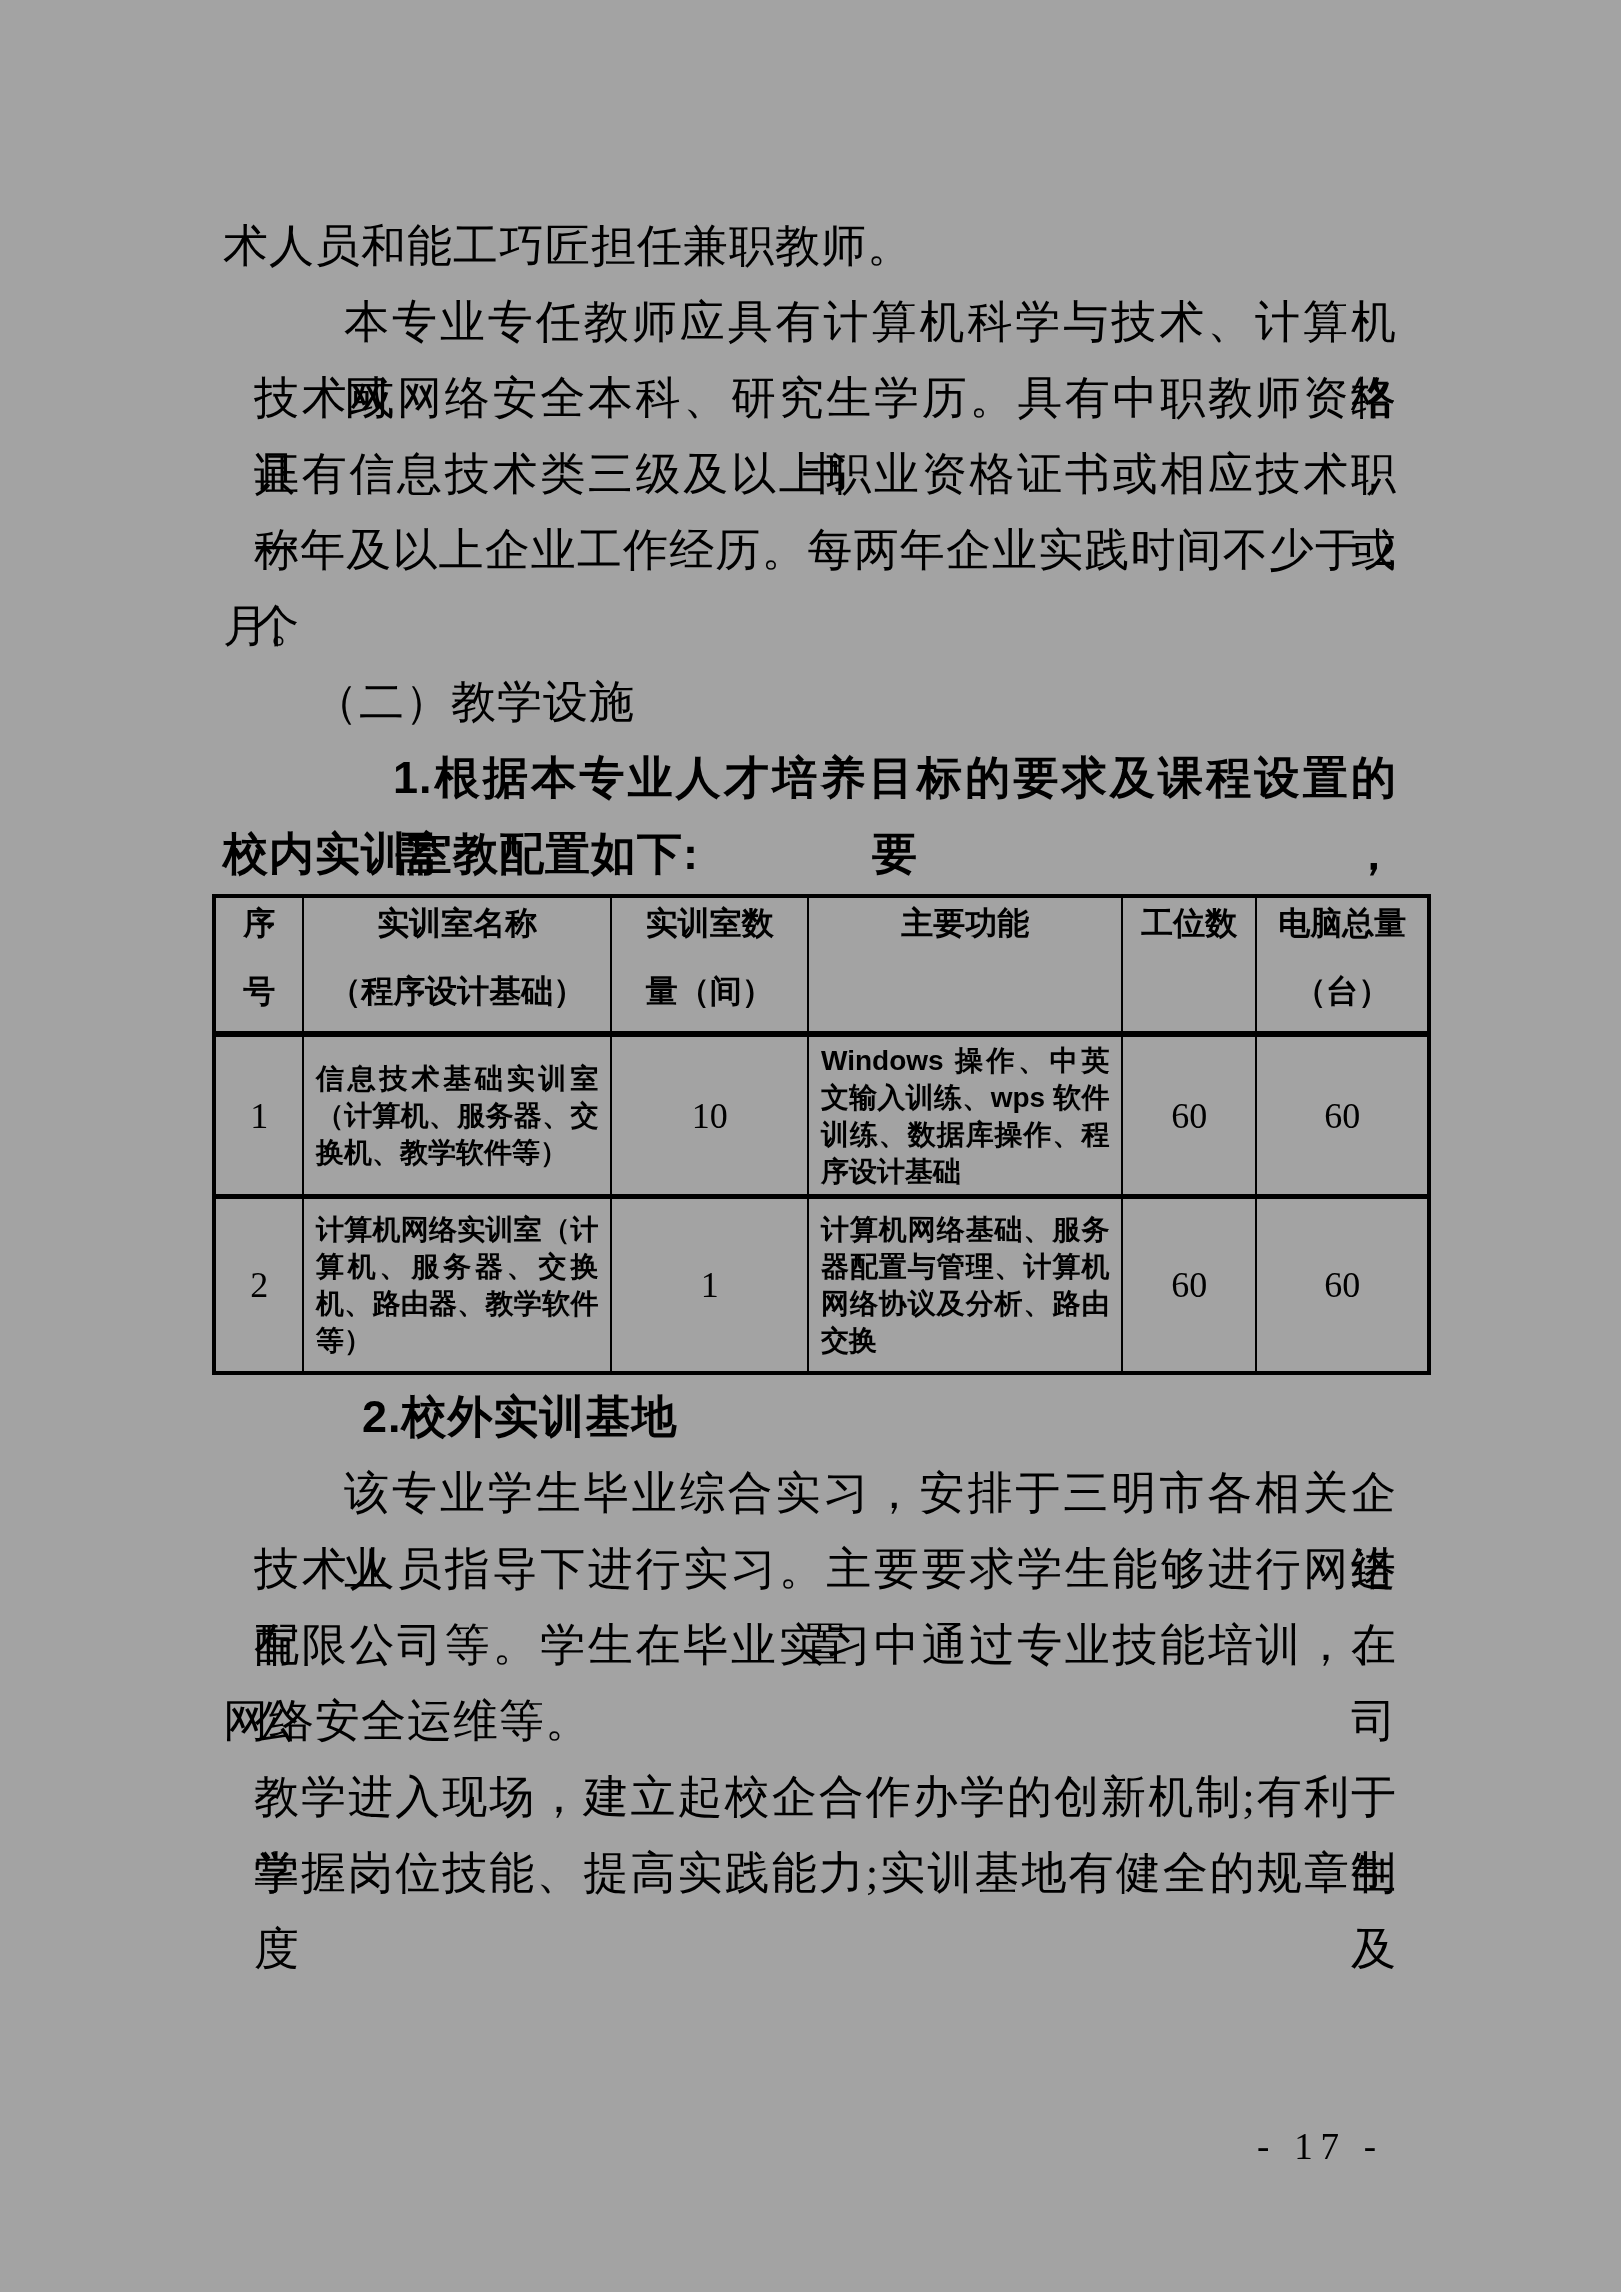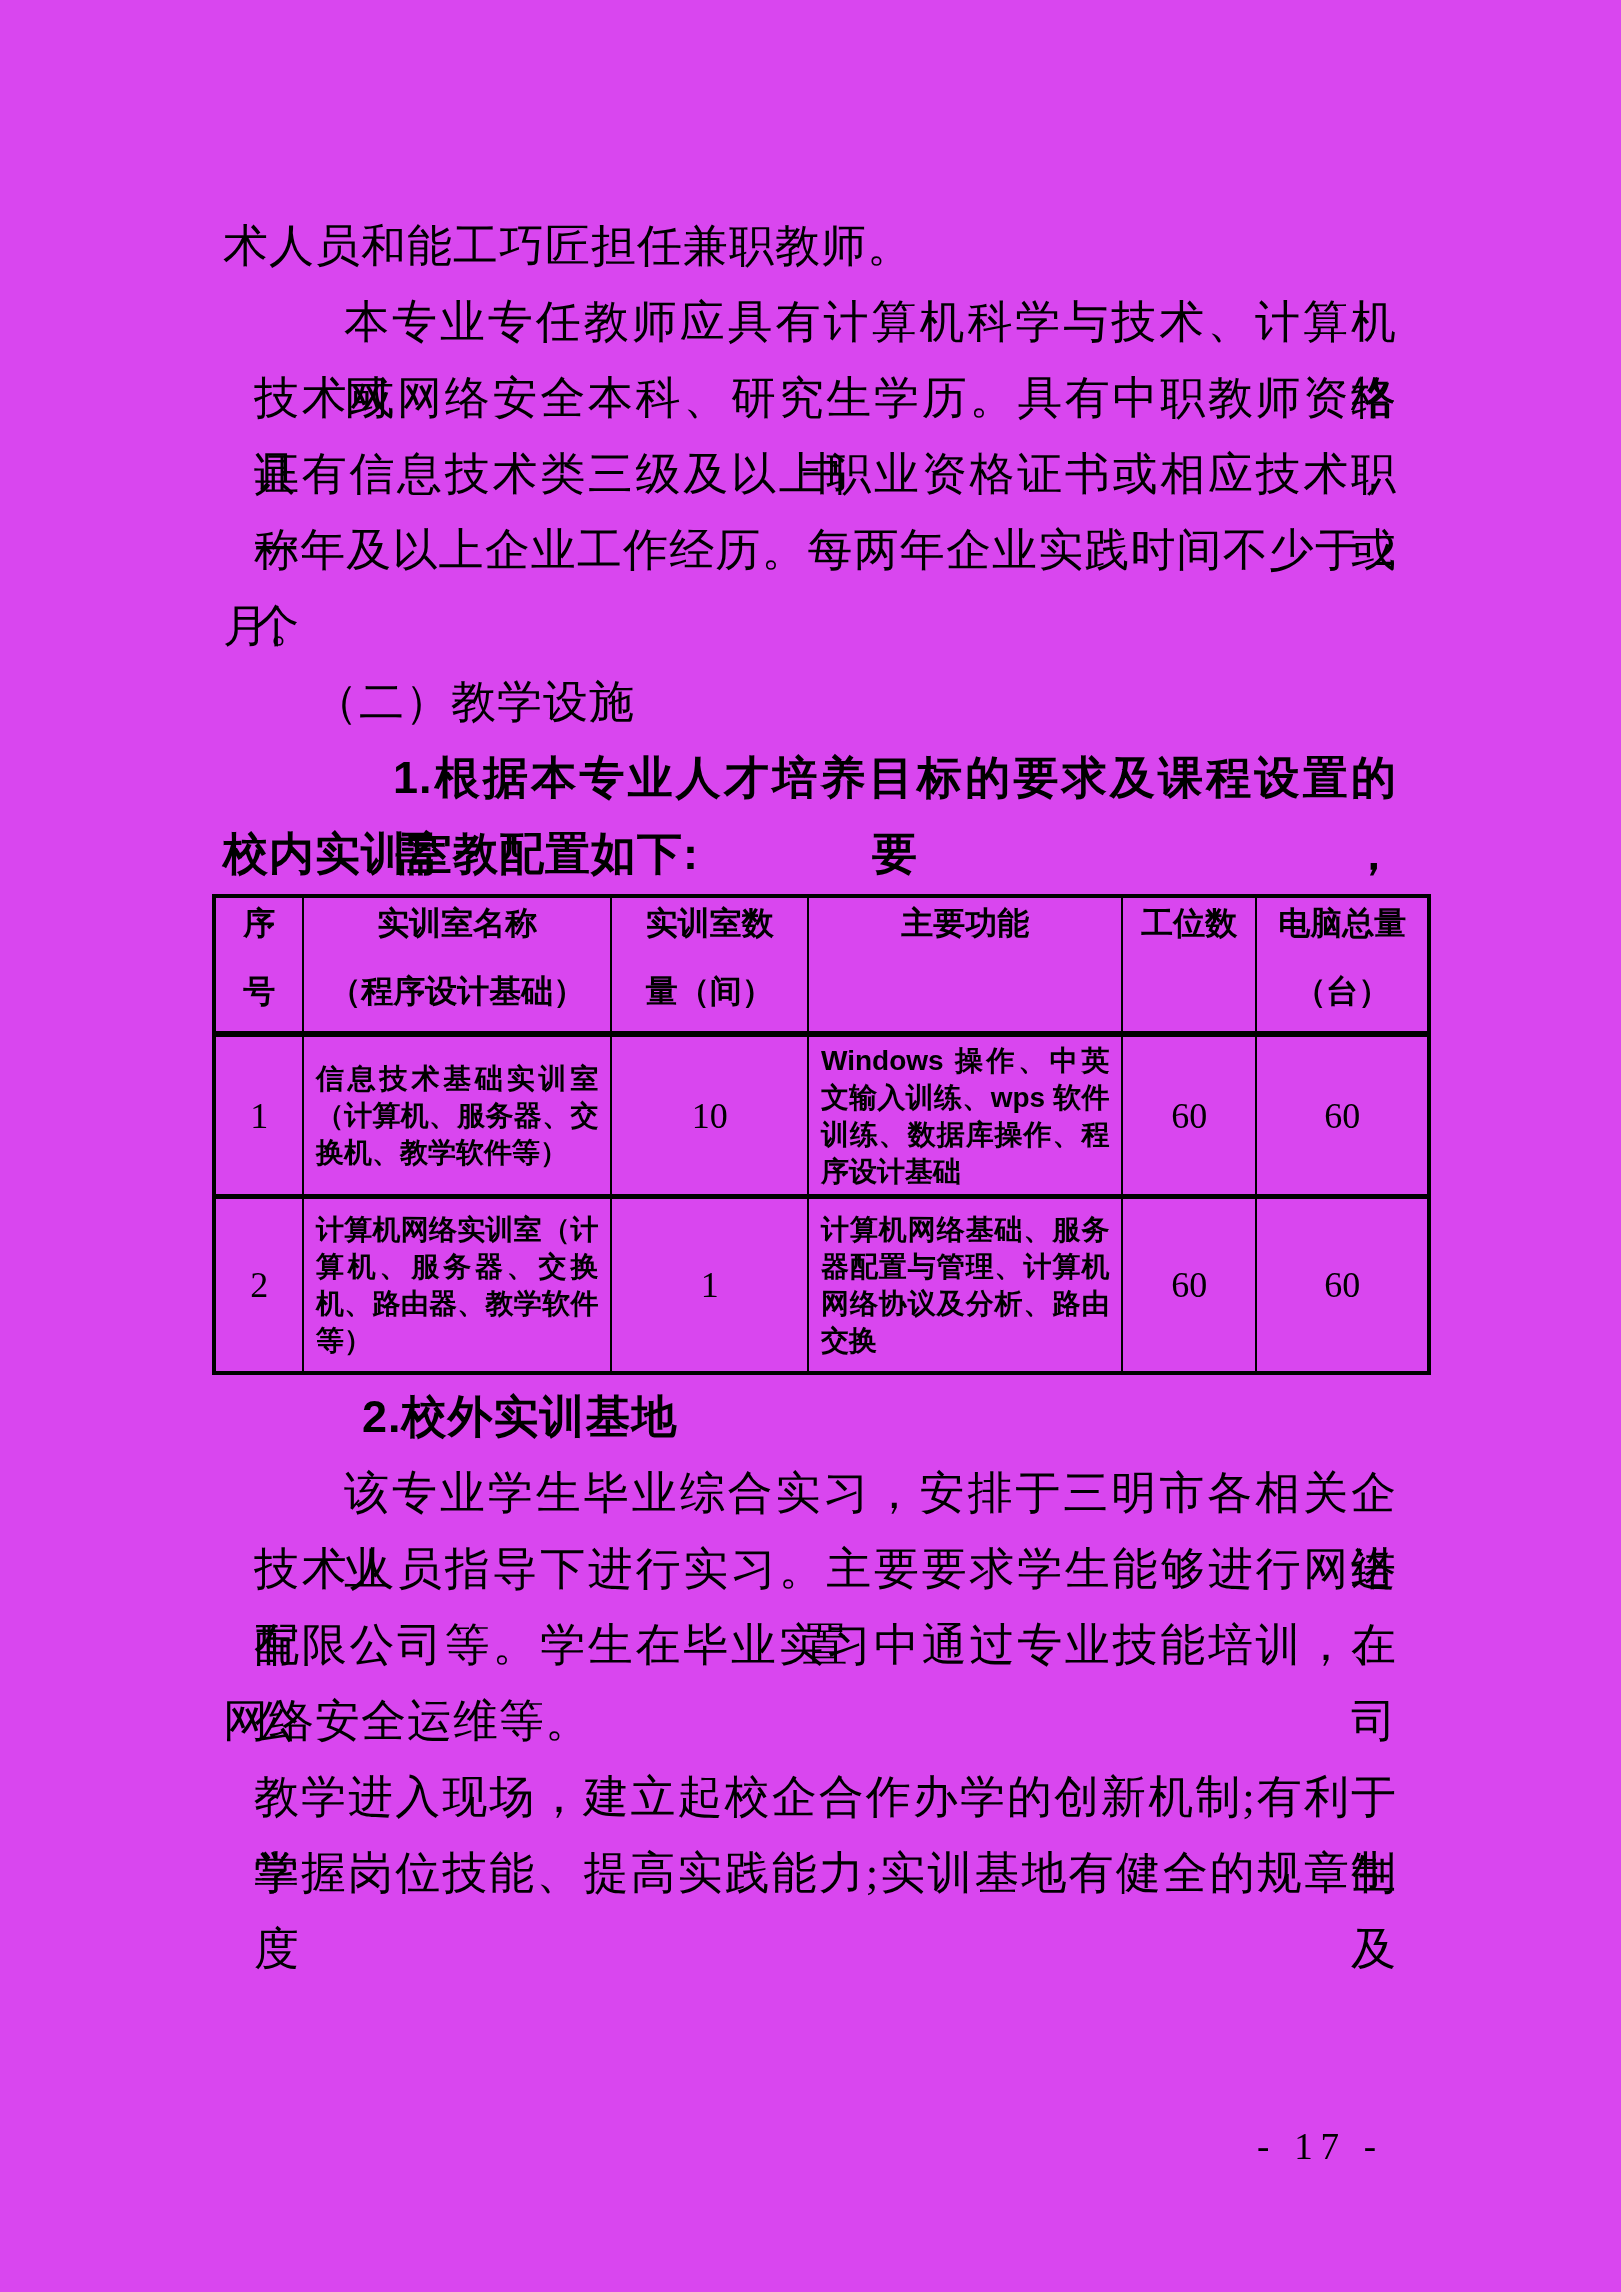--- a/index.html
+++ b/index.html
@@ -1,21 +1,21 @@
 <!DOCTYPE html>
 <html><head>
 <meta charset="utf-8">
 <style>
   html, body { margin: 0; padding: 0; background: #e8e8e8; }
   .page {
     position: relative;
     width: 1621px;
     height: 2293px;
     margin: 0 auto;
-    background: #d946ef;
+    background: #a3a3a3;
     color: #000000;
     font-family: "Liberation Serif", serif;
     overflow: hidden;
   }
   .content {
     position: absolute;
     left: 223px;
     top: 208px;
     width: 1174px;
   }

